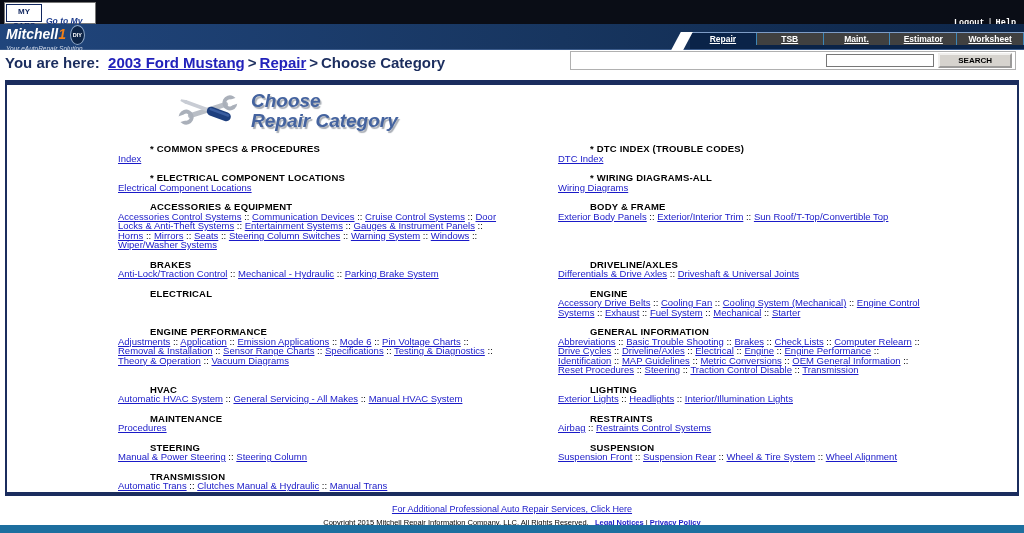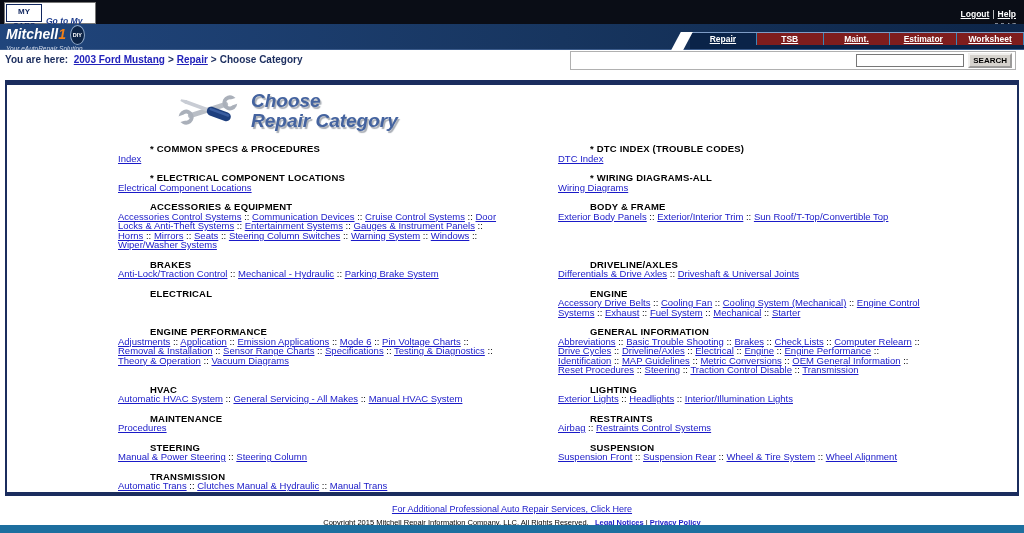--- a/index.html
+++ b/index.html
@@ -9,55 +9,55 @@
 
   
   .topbar { height:24px; background:#0a0d16; display:flex; justify-content:space-between; }
   .plate-box { margin:2px 0 0 4px; background:#fff; border:1px solid #777;
     display:flex; align-items:stretch; height:22px; }
   .plate { border:1px solid #10265e; margin:1px; width:36px; display:flex; flex-direction:column; cursor:pointer; }
   .plate-banner { height:4px; background:#10265e; }
   .plate-label { font-size:8px; font-weight:bold; color:#10265e; text-align:center; line-height:14px; letter-spacing:0; }
   .garage { width:52px; font-size:8.5px; font-weight:bold; font-style:italic; color:#1b3a8c;
     line-height:1.15; padding:14px 3px; text-decoration:none; display:block; }
-  .top-links { text-align:right; margin:3px 8px 0 0; }
+  .top-links { text-align:right; margin:12px 8px 0 0;font-family:Liberation Mono, monospace; }
   .top-links a { color:#fff; font-size:8.5px; font-weight:bold; text-decoration:underline; }
   .top-links .sep { color:#fff; font-size:8.5px; margin:0 3px; }
   .version { font-size:7px; color:#cdd4e2; margin-top:1px; }
 
   
   .brandbar { height:26px; background:linear-gradient(90deg,#20457c 0%,#17355f 55%,#0d2548 100%);
     position:relative; border-bottom:1px solid #3a5a8a; }
   .logo { position:absolute; left:6px; top:1px; }
   .logo-main { font-style:italic; font-weight:bold; font-size:14px; color:#fff; line-height:14px; }
   .logo-1 { color:#f08019; }
   .diy { display:inline-block; background:#0d2548; border:1px solid #8fa8c8; border-radius:50%;
     color:#fff; font-size:5.5px; font-style:normal; padding:2px 2px; vertical-align:middle; }
   .tagline { font-size:6.5px; color:#cfd8e8; font-style:italic; }
   .tabwrap { position:absolute; right:0; bottom:0; width:334px; height:17px;
     background:#0a2348; border-top:1px solid #7e9cc6; }
   .wedge { position:absolute; left:-14px; top:-1px; width:12px; height:18px;
     background:#fff; transform:skewX(-28deg); }
   .tabs { display:flex; height:12px; }
   .tab { flex:1; text-align:center; font-size:8.5px; font-weight:bold; color:#fff;
-    text-decoration:underline; background:#7f1d1d; border-right:1px solid #3c86b8;
+    text-decoration:underline; background:#404040; border-right:1px solid #3c86b8;
     line-height:12px; cursor:pointer; }
   .tab.active { background:#0a2348; }
 
   
   .crumbrow { height:22px; position:relative; background:#fff; }
-  .crumb { position:absolute; left:5px; top:4px; font-size:10px; font-weight:bold; color:#1b2d5e; }
+  .crumb { position:absolute; left:5px; top:4px; font-size:15px; font-weight:bold; color:#1b2d5e; }
   .crumb a { color:#2222bb; text-decoration:underline; }
   .crumb .csep { margin:0 3px; }
   .searchbox { position:absolute; right:8px; top:1px; width:446px; height:19px;
     border:1px solid #b0b0b0; background:#fff; display:flex; justify-content:flex-end;
     align-items:center; gap:4px; padding:0 3px; }
   .searchbox input { width:108px; height:13px; border:1px solid #777; font-size:9px; padding:0 2px; }
   .searchbox button { font-size:8px; font-weight:bold; background:#d6d3ce;
-    border:2px outset #f0efed; padding:0 3px; height:15px; cursor:pointer;
+    border:2px outset #f0efed; padding:0 18px; height:15px; cursor:pointer;
     font-family:"Liberation Sans", sans-serif; }
 
   
   .panel { position:absolute; left:5px; top:80px; width:1014px; height:416px;
     background:#fff; border:2px solid #1b2d5e; border-top-width:5px; border-bottom-width:4px; }
   .pagehead { margin:3px 0 0 168px; display:flex; gap:10px; height:46px; }
   .title { font-size:19px; font-style:italic; font-weight:bold; color:#44639f;
     line-height:1.05; margin-top:3px; text-shadow:1.5px 1.5px 1px #a8adb5; }
 
   .cats { margin:10px 0 0 103px; }

